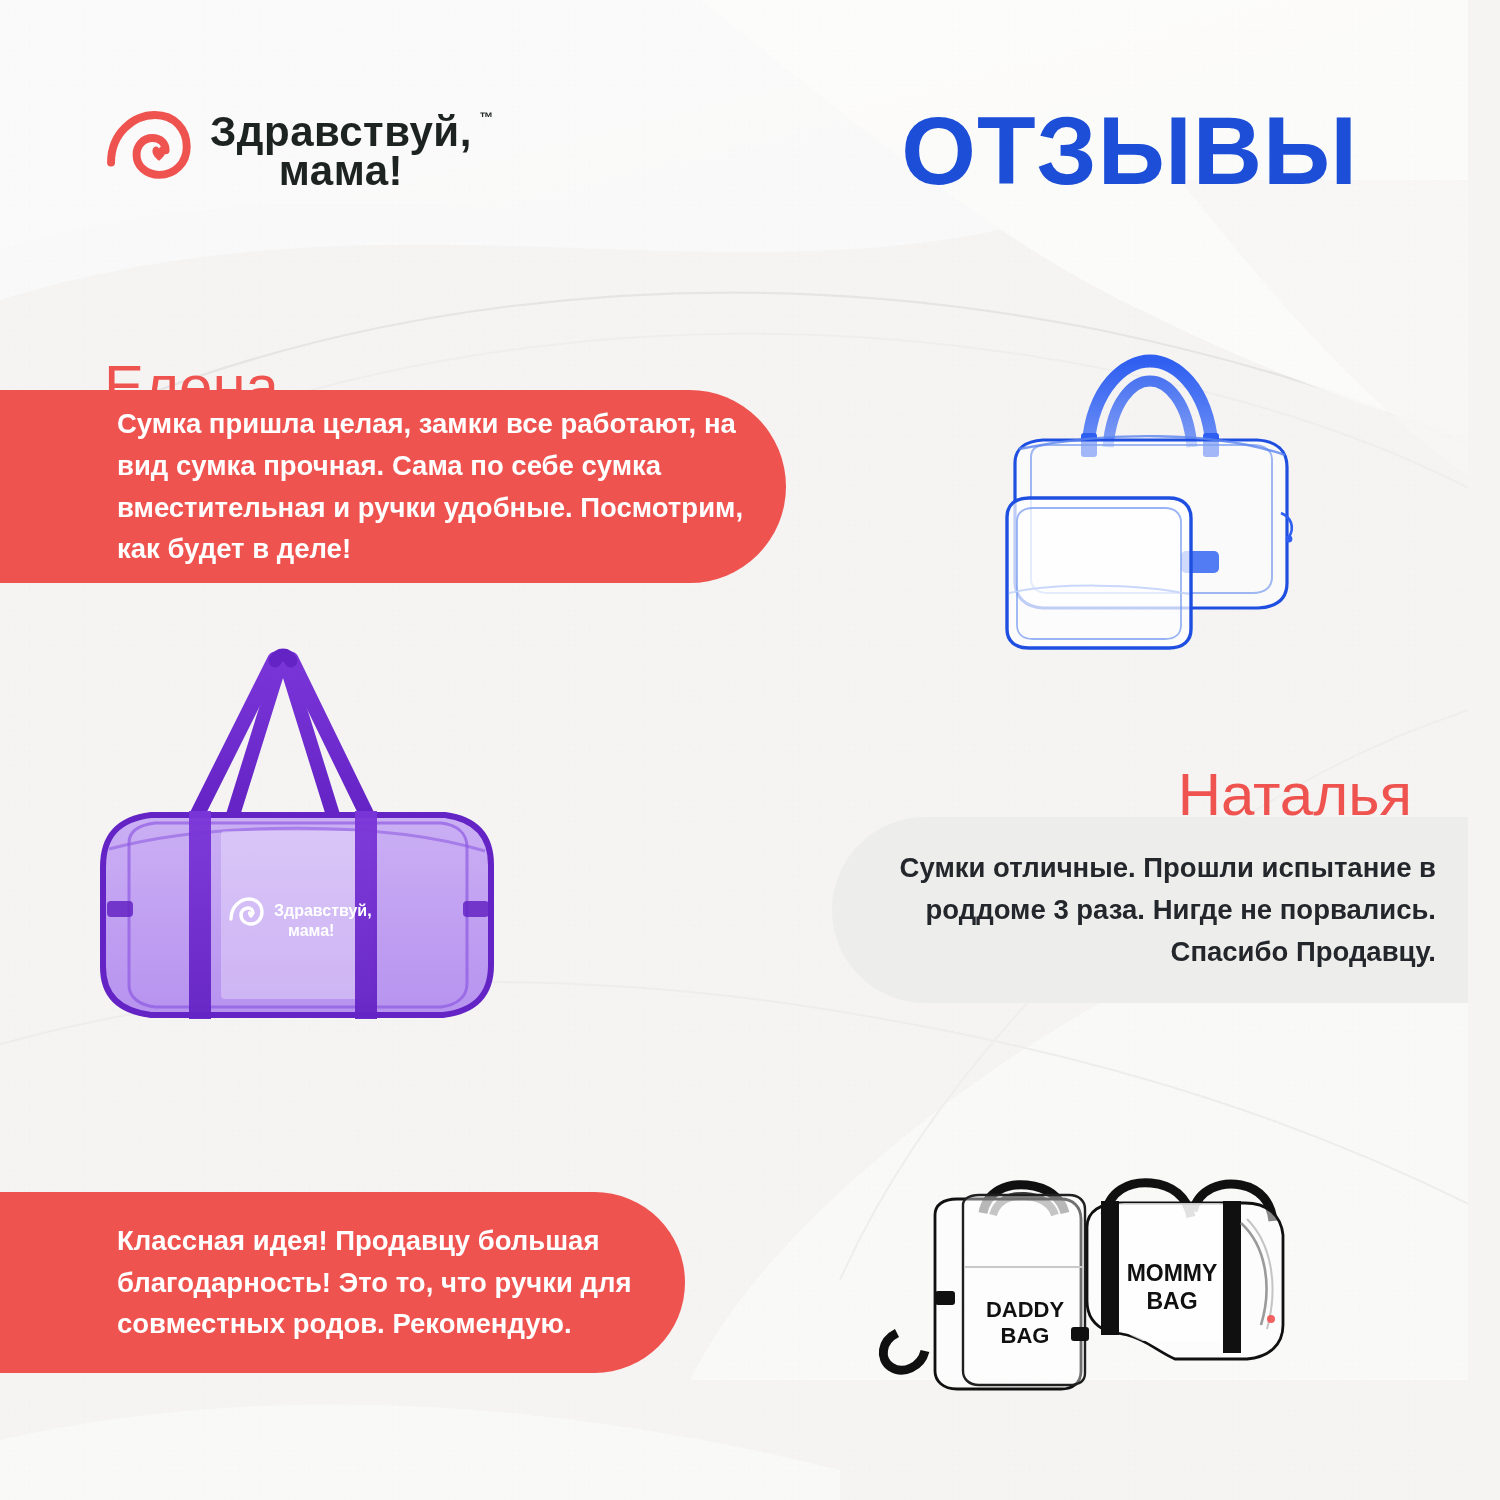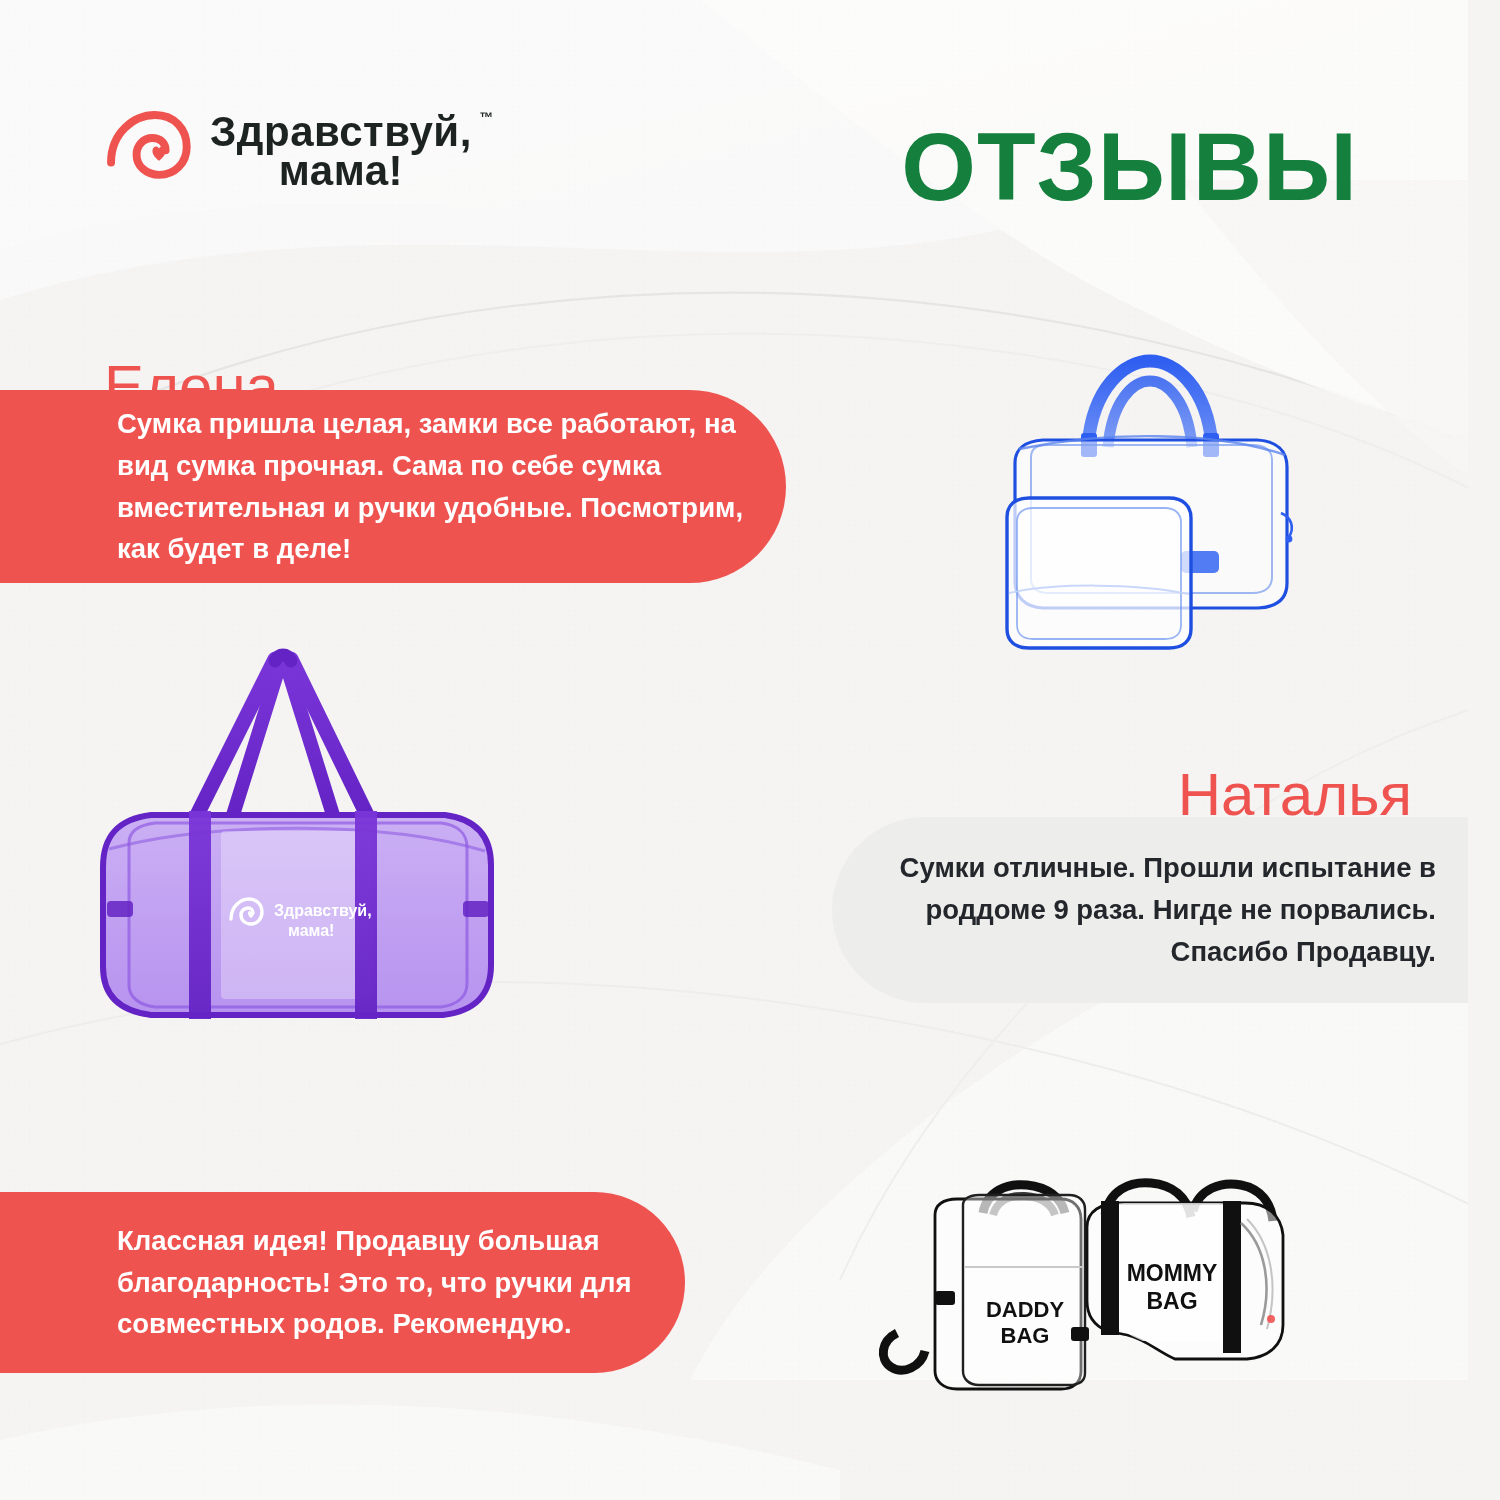--- a/index.html
+++ b/index.html
@@ -69,24 +69,23 @@
     color: #1d2321;
   }
 
   .page-title {
     position: absolute;
     right: 110px;
     top: 103px;
     font-size: 96px;
     font-weight: 700;
     letter-spacing: 1px;
-    color: #15803d;
+    color: #1d4ed8;
     line-height: 1;
     white-space: nowrap;
-    margin-top: 16px;
   }
 
   
   .tname {
     position: absolute;
     font-size: 60px;
     font-weight: 400;
     color: #ef5350;
     line-height: 1;
     white-space: nowrap;
@@ -199,21 +198,21 @@
 
   <div class="page-title">ОТЗЫВЫ</div>
 
   <div class="tname" id="name-elena">Елена</div>
   <div class="bubble coral" id="bubble-elena">
     <p>Сумка пришла целая, замки все работают, на вид сумка прочная. Сама по себе сумка вместительная и ручки удобные. Посмотрим, как будет в деле!</p>
   </div>
 
   <div class="tname" id="name-natalya">Наталья</div>
   <div class="bubble gray" id="bubble-natalya">
-    <p>Сумки отличные. Прошли испытание в роддоме 9 раза. Нигде не порвались. Спасибо Продавцу.</p>
+    <p>Сумки отличные. Прошли испытание в роддоме 3 раза. Нигде не порвались. Спасибо Продавцу.</p>
   </div>
 
   <div class="tname" id="name-aigul">Айгуль</div>
   <div class="bubble coral" id="bubble-aigul">
     <p>Классная идея! Продавцу большая благодарность! Это то, что ручки для совместных родов. Рекомендую.</p>
   </div>
 
   <div class="photo" id="photo-blue">
     <svg viewBox="0 0 370 320">
       <defs>

